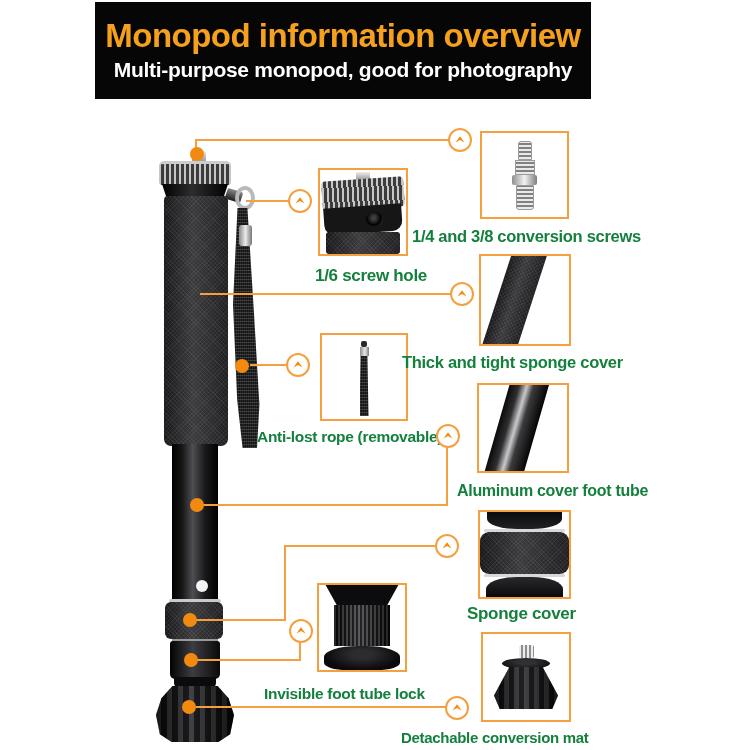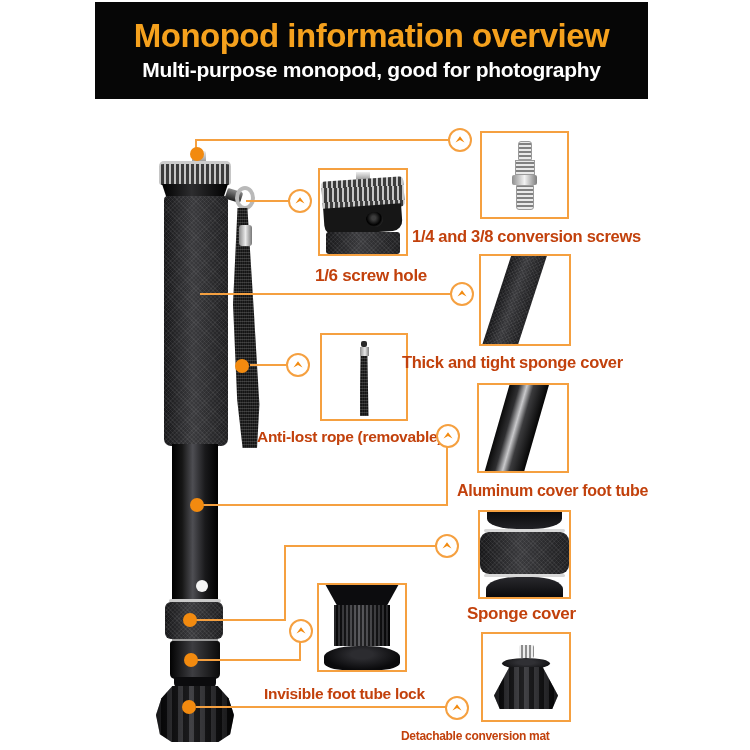--- a/index.html
+++ b/index.html
@@ -1,21 +1,21 @@
 <!DOCTYPE html>
 <html><head>
 <meta charset="utf-8">
 <style>
   html,body{margin:0;padding:0;background:#fff;}
   #canvas{position:relative;width:750px;height:750px;background:#ffffff;overflow:hidden;
           font-family:"Liberation Sans",sans-serif;}
   .abs{position:absolute;}
 
   
-  .banner{left:95px;top:2px;width:553px;height:97px;background:#060606;
+  .banner{left:95px;top:2px;width:496px;height:97px;background:#060606;
           display:flex;flex-direction:column;align-items:center;justify-content:center;}
   .banner .t{color:#F5A11D;font-size:33px;font-weight:700;letter-spacing:-0.5px;line-height:1.05;}
   .banner .s{color:#ffffff;font-size:21px;font-weight:700;letter-spacing:-0.3px;margin-top:4px;}
 
   
   .sponge-tex{background:
       repeating-linear-gradient(45deg, rgba(255,255,255,.06) 0 1px, transparent 1px 3px),
       repeating-linear-gradient(-45deg, rgba(255,255,255,.05) 0 1px, transparent 1px 3px),
       linear-gradient(90deg,#18181a,#3a3a3d 45%,#1f1f21);}
   .weave-tex{background:
@@ -57,21 +57,21 @@
 
   
   .ln{background:#F5A040;}
   .dot{width:14px;height:14px;border-radius:50%;background:#F28A0F;z-index:2;}
   .marker{width:24px;height:24px;border:2px solid #F5A040;border-radius:50%;background:#fff;
       box-sizing:border-box;display:flex;align-items:center;justify-content:center;z-index:3;}
   .marker svg{width:14px;height:14px;display:block;}
 
   
   .cobox{border:2px solid #F5A040;background:#fff;box-sizing:border-box;overflow:hidden;z-index:1;}
-  .lbl{color:#c2410c;font-weight:700;white-space:nowrap;letter-spacing:-0.3px;z-index:2;}
+  .lbl{color:#15803d;font-weight:700;white-space:nowrap;letter-spacing:-0.3px;z-index:2;}
 
   
   .b1-screw{left:36px;top:2px;width:14px;height:8px;background:linear-gradient(180deg,#eee,#999);}
   .b1-disk{left:2px;top:9px;width:82px;height:30px;border-radius:4px;transform:rotate(-4deg);}
   .b1-band{left:4px;top:36px;width:78px;height:27px;background:#161616;border-radius:0 0 10px 10px;transform:rotate(-4deg);}
   .b1-holering{left:46px;top:42px;width:17px;height:15px;border-radius:50%;
       background:radial-gradient(circle at 45% 40%, #3d3d3d 15%, #000 55%, #2a2a2a 75%, #101010);}
   .b1-sponge{left:6px;top:62px;width:74px;height:22px;border-radius:3px;}
 
   .screw-col{display:flex;flex-direction:column;align-items:center;justify-content:center;width:100%;height:100%;}
@@ -269,15 +269,15 @@
     </div>
   </div>
 
   <div class="abs lbl" style="left:306px;top:266px;width:130px;text-align:center;font-size:17px;">1/6 screw hole</div>
   <div class="abs lbl" style="left:412px;top:227px;font-size:16.5px;">1/4 and 3/8 conversion screws</div>
   <div class="abs lbl" style="left:402px;top:353px;font-size:16.5px;">Thick and tight sponge cover</div>
   <div class="abs lbl" style="left:257px;top:428px;font-size:15.5px;">Anti-lost rope (removable)</div>
   <div class="abs lbl" style="left:457px;top:482px;font-size:16px;">Aluminum cover foot tube</div>
   <div class="abs lbl" style="left:467px;top:604px;font-size:17px;">Sponge cover</div>
   <div class="abs lbl" style="left:264px;top:685px;font-size:15.5px;">Invisible foot tube lock</div>
-  <div class="abs lbl" style="left:401px;top:729px;font-size:12px;">Detachable conversion mat</div>
+  <div class="abs lbl" style="left:401px;top:729px;font-size:15px;">Detachable conversion mat</div>
 
 </div>
 
 </body></html>

